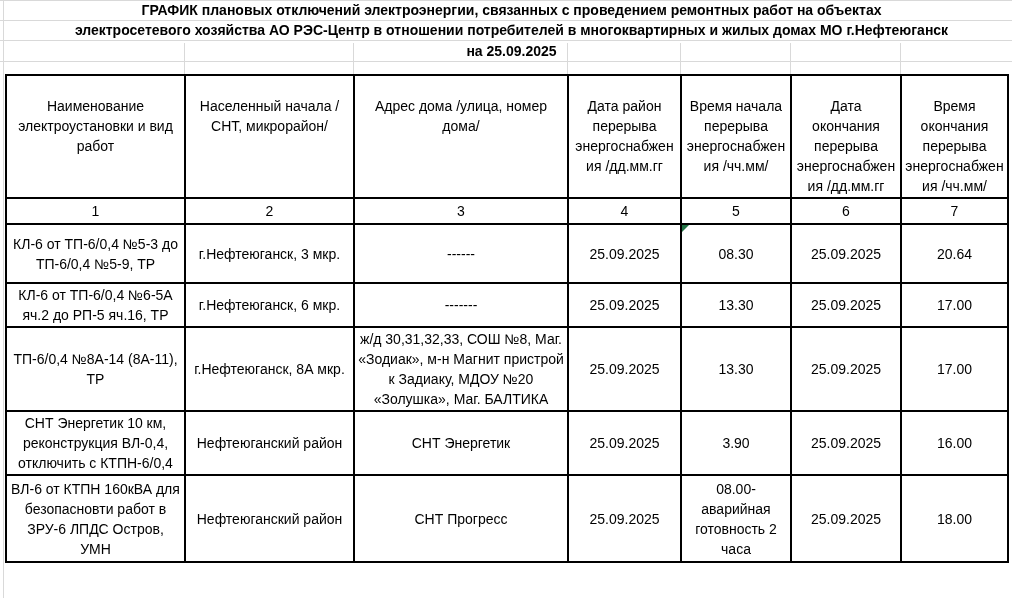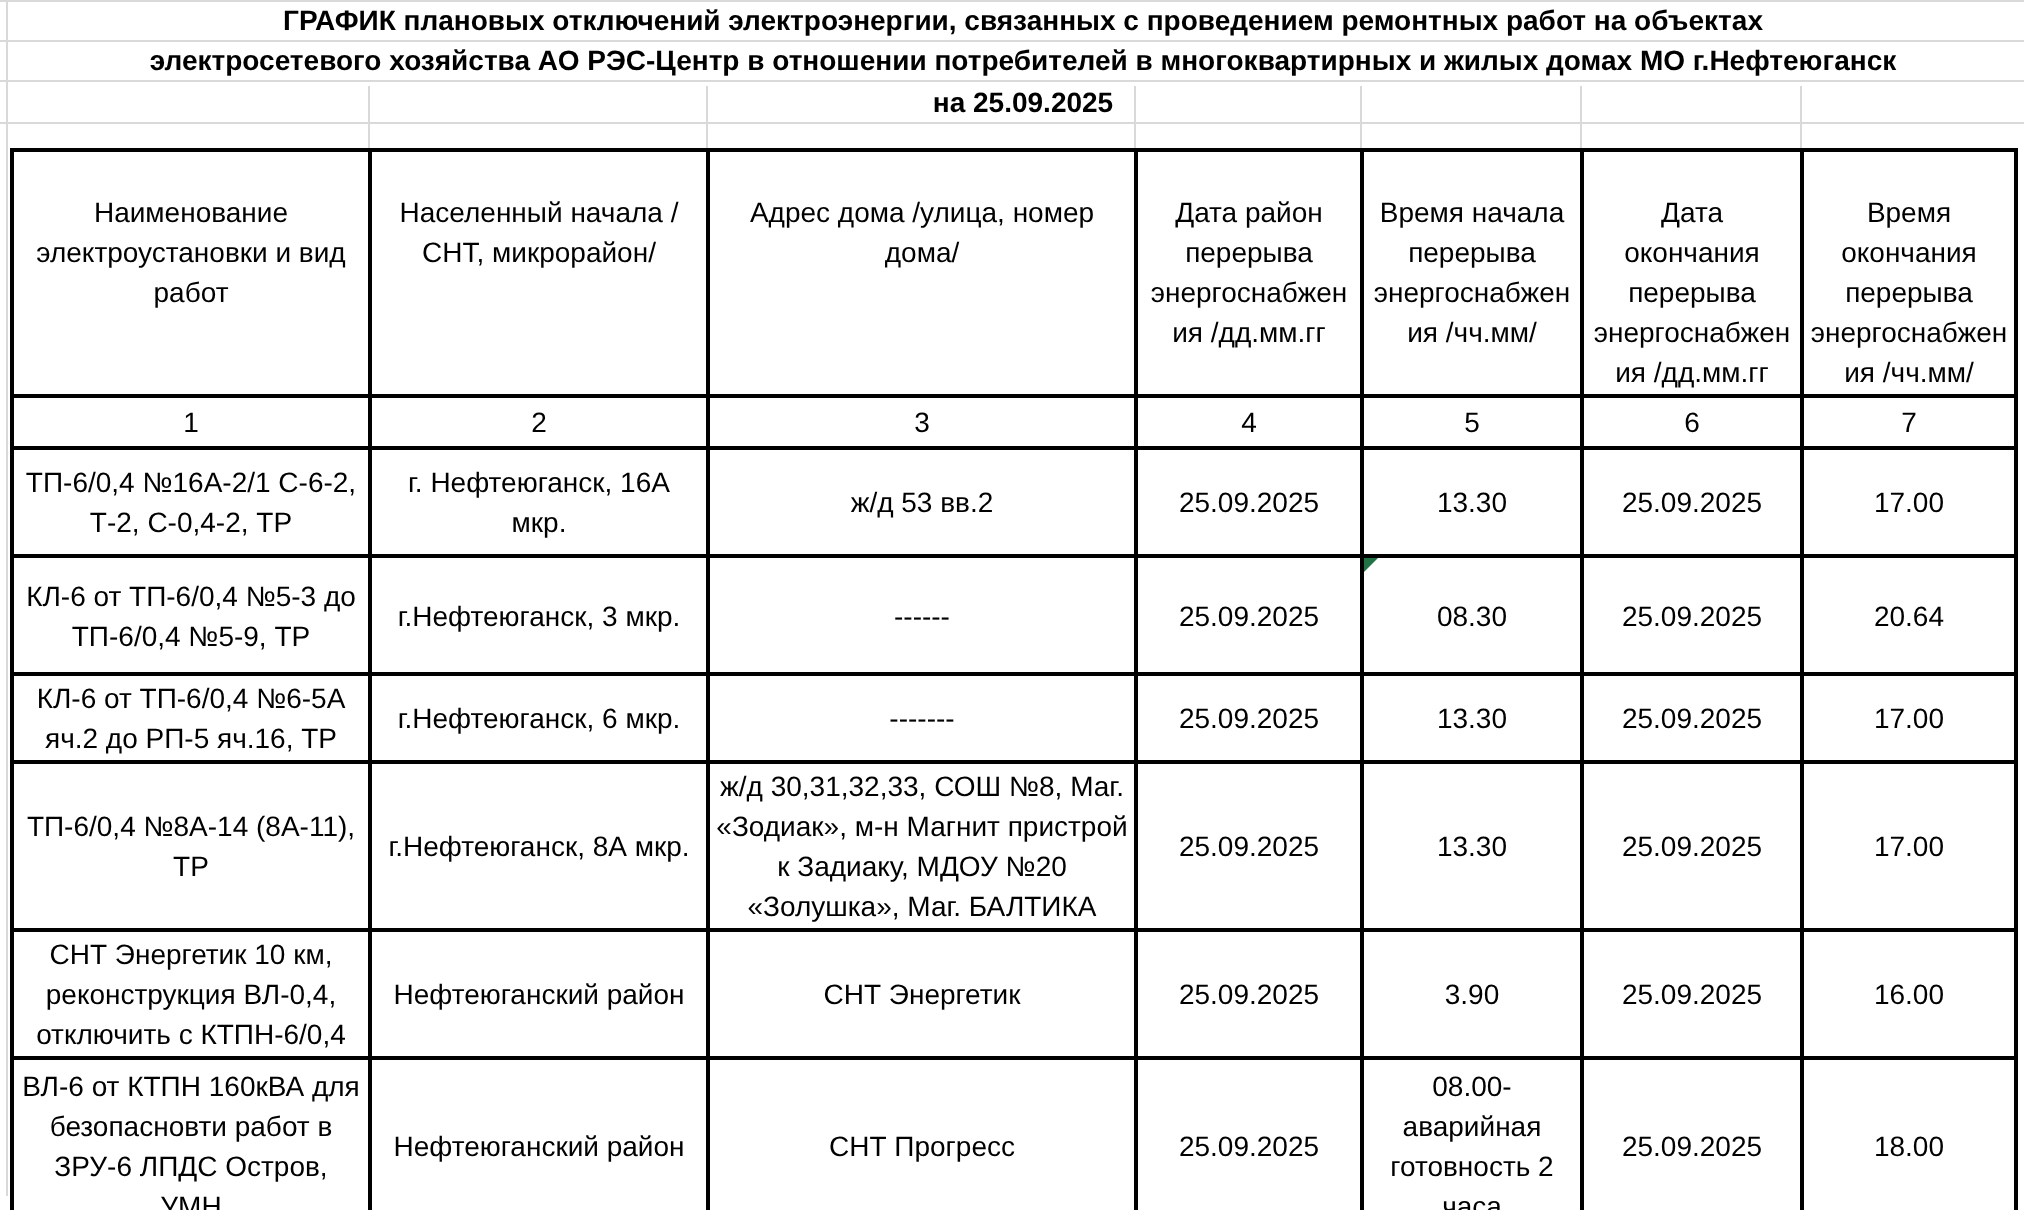--- a/index.html
+++ b/index.html
@@ -114,29 +114,20 @@
       <td>1</td>
       <td>2</td>
       <td>3</td>
       <td>4</td>
       <td>5</td>
       <td>6</td>
       <td>7</td>
     </tr>
   </thead>
   <tbody>
-    <tr class="dr1">
-      <td>ТП-6/0,4 №16А-2/1 С-6-2, Т-2, С-0,4-2, ТР</td>
-      <td>г. Нефтеюганск, 16А мкр.</td>
-      <td>ж/д 53 вв.2</td>
-      <td>25.09.2025</td>
-      <td>13.30</td>
-      <td>25.09.2025</td>
-      <td>17.00</td>
-    </tr>
     <tr class="dr2">
       <td>КЛ-6 от ТП-6/0,4 №5-3 до ТП-6/0,4 №5-9, ТР</td>
       <td>г.Нефтеюганск, 3 мкр.</td>
       <td>------</td>
       <td>25.09.2025</td>
       <td><span class="flag" style="border-top-color: rgb(33, 115, 70);"></span><span>08.30</span></td>
       <td>25.09.2025</td>
       <td>20.64</td>
     </tr>
     <tr class="dr3">

